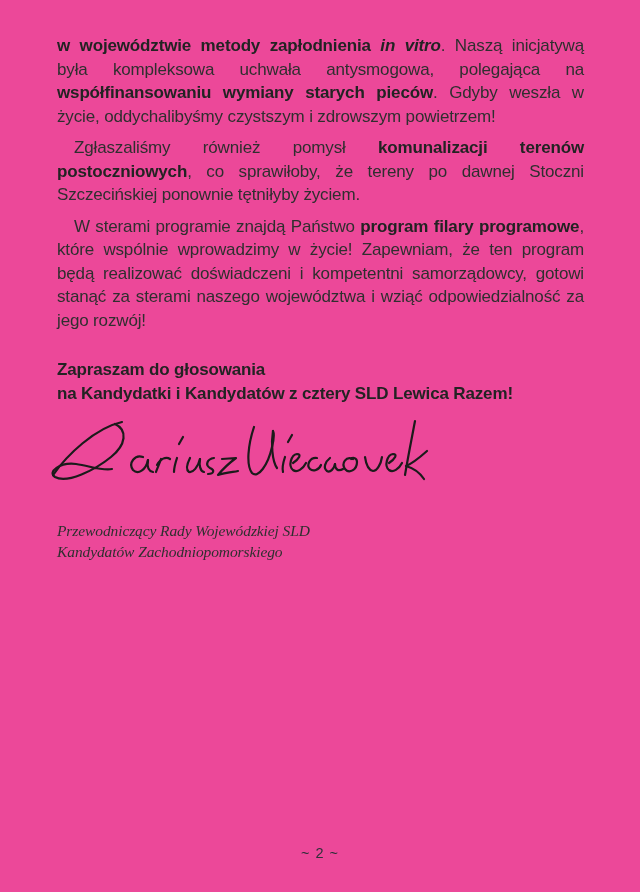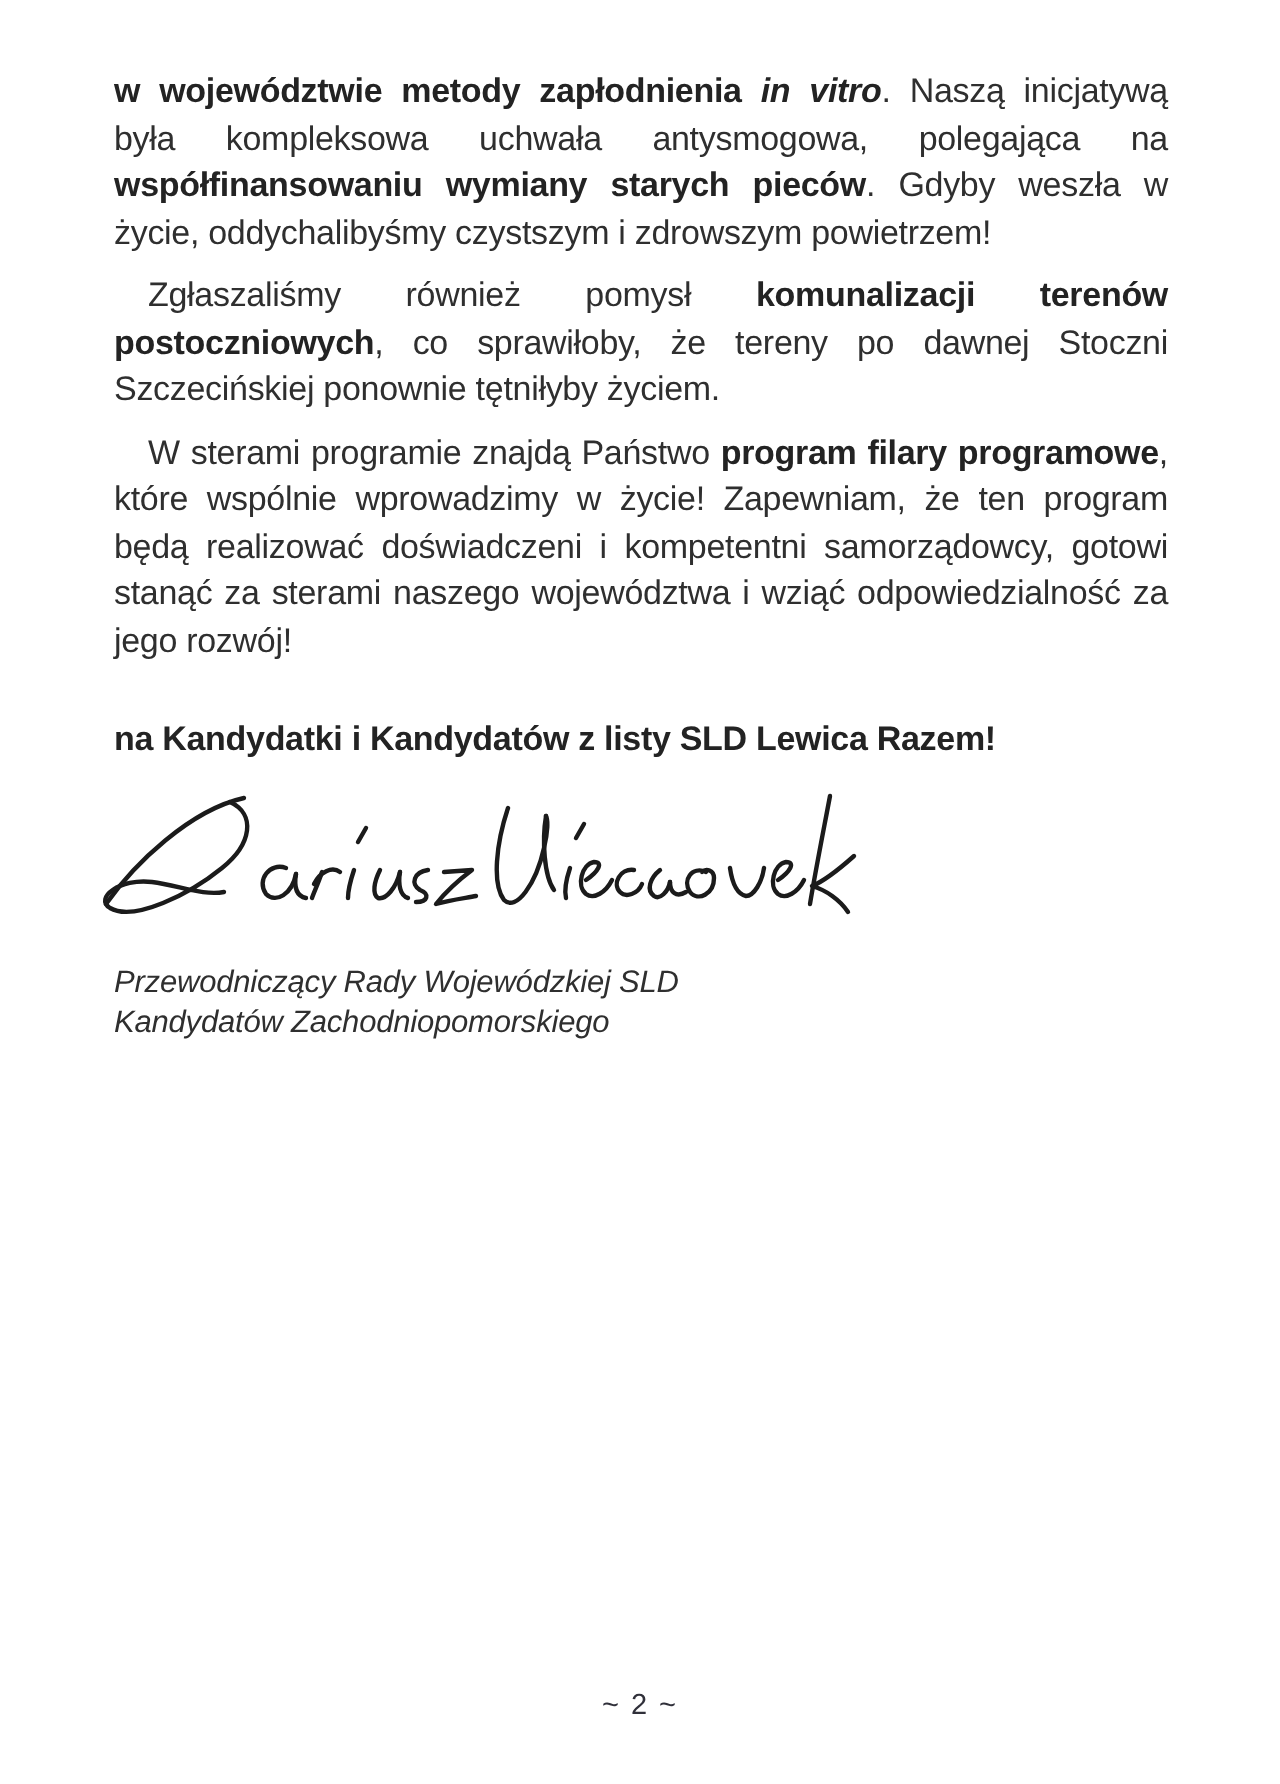--- a/index.html
+++ b/index.html
@@ -1,21 +1,21 @@
 <!DOCTYPE html>
 <html lang="pl"><head>
 <meta charset="utf-8">
 <style>
   html, body { margin: 0; padding: 0; background: #e8e8e8; }
   .page {
     position: relative;
     width: 640px;
     height: 892px;
     margin: 0 auto;
-    background: #ffffff;
+    background: #ec4899;
     overflow: hidden;
     font-family: "Liberation Sans", sans-serif;
     color: #2f2f2f;
   }
   .content {
     position: absolute;
     left: 57px;
     right: 56px;
     top: 34px;
   }
@@ -38,26 +38,27 @@
     color: #232323;
     letter-spacing: -0.15px;
   }
   .signature-wrap {
     margin-top: 8px;
     margin-left: -12px;
     height: 92px;
   }
   .signature-wrap svg { display: block; }
   .signoff {
-    margin-top: 0;
+    margin-top: 16px;
     font-size: 15.5px;
     line-height: 20.5px;
     font-style: italic;
     color: #2f2f2f;
     letter-spacing: -0.1px;
+    font-family: Liberation Serif, serif;
   }
   .page-footer {
     position: absolute;
     left: 0;
     right: 0;
     bottom: 31px;
     text-align: center;
     font-size: 14.5px;
     color: #30303a;
     letter-spacing: 1px;
@@ -70,21 +71,22 @@
   <div class="content">
 
     <p><span class="b">w województwie metody zapłodnienia </span><span class="b i">in vitro</span><span>. Naszą inicjatywą była kompleksowa uchwała antysmogowa, polegająca na </span><span class="b">współfinansowaniu wymiany starych pieców</span><span>. Gdyby weszła w życie, oddychalibyśmy czystszym i zdrowszym powietrzem!</span></p>
 
     <p class="indent"><span>Zgłaszaliśmy również pomysł </span><span class="b">komunalizacji terenów postoczniowych</span><span>, co sprawiłoby, że tereny po dawnej Stoczni Szczecińskiej ponownie tętniłyby życiem.</span></p>
 
 
     <p class="indent"><span>W sterami programie znajdą Państwo </span><span class="b">program filary programowe</span><span>, które wspólnie wprowadzimy w życie! Zapewniam, że ten program będą realizować doświadczeni i kompetentni samorządowcy, gotowi stanąć za sterami naszego województwa i wziąć odpowiedzialność za jego rozwój!</span></p>
 
     <div class="closing">
-      <div>na Kandydatki i Kandydatów z listy SLD Lewica Razem!</div>
+      <div>Zapraszam do głosowania</div>
+      <div>na Kandydatki i Kandydatów z cztery SLD Lewica Razem!</div>
     </div>
 
     <div class="signature-wrap">
       <svg width="392" height="92" viewBox="0 0 392 92" role="img" aria-label="Dariusz Wieczorek">
         <g fill="none" stroke="#1b1b1b" stroke-width="2.2" stroke-linecap="round" stroke-linejoin="round">
 
           <path d="M 8 62 C 22 42, 50 15, 77 9"></path>
           <path d="M 70 11 C 83 17, 81 32, 66 44 C 50 57, 22 71, 10 64 C 2 59, 15 49, 31 51 C 45 53, 57 58, 67 56"></path>
 
           <path d="M 98 44 C 90 41, 83 50, 88 57 C 93 62, 101 57, 103 47"></path>

